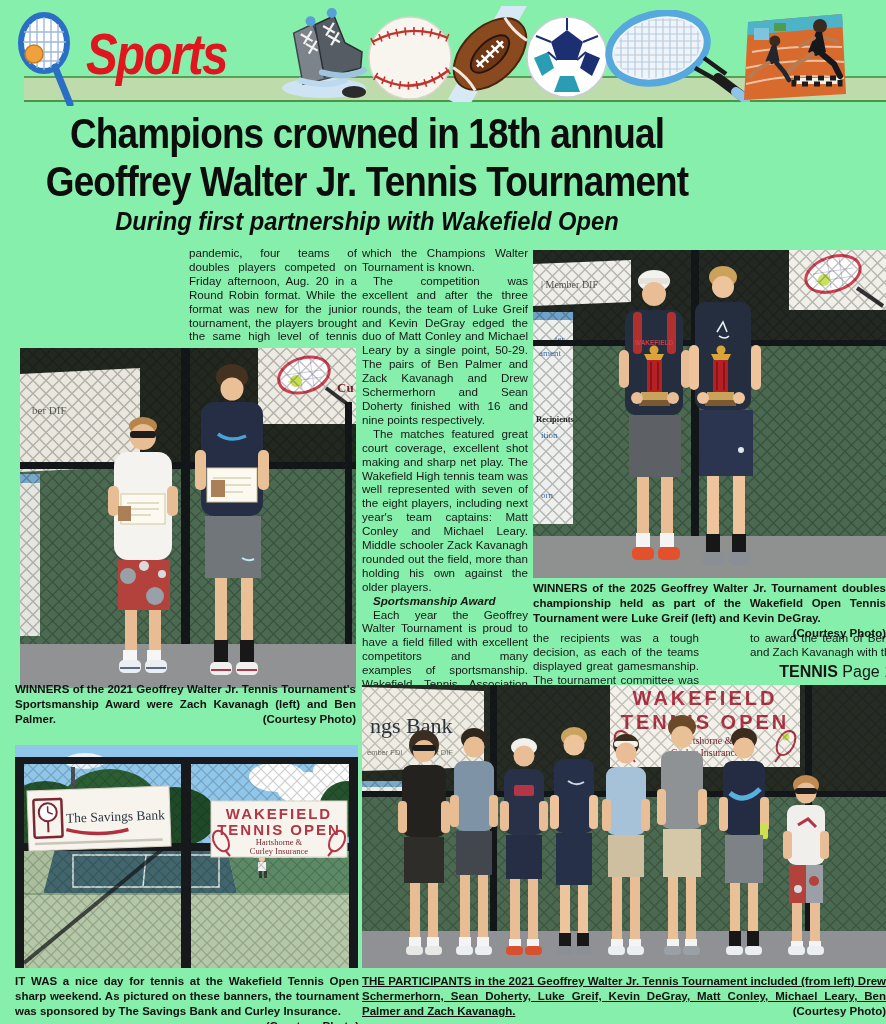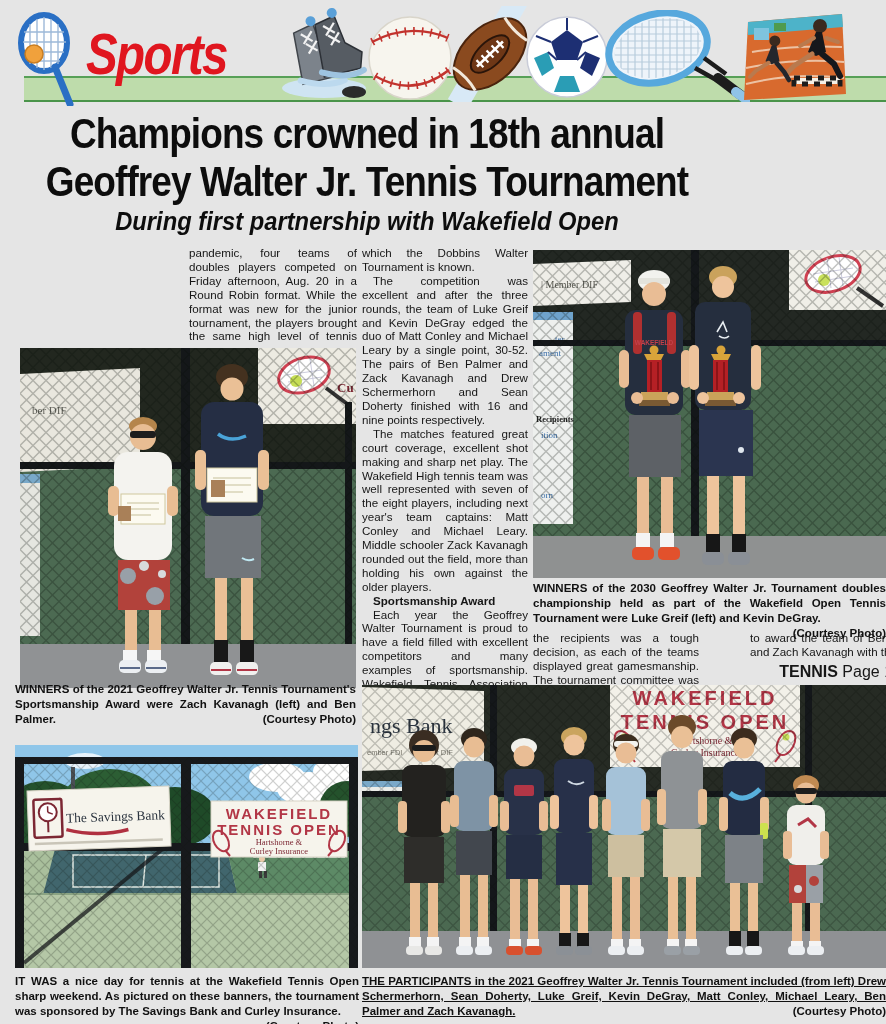--- a/index.html
+++ b/index.html
@@ -1,32 +1,32 @@
 <!DOCTYPE html>
 <html lang="en"><head>
 <meta charset="utf-8">
 <style>
   html,body{margin:0;padding:0;background:#ffffff;}
-  .page{position:relative;width:886px;height:1024px;background:#e5e5e5;overflow:hidden;
+  .page{position:relative;width:886px;height:1024px;background:#86efac;overflow:hidden;
         font-family:"Liberation Sans",sans-serif;color:#151515;}
   .abs{position:absolute;}
   
   .green-strip{background:#bedcab;border-top:2px solid #57a057;border-bottom:2px solid #4a944a;}
   .sports-title{font-size:58px;font-weight:bold;font-style:italic;color:#e0161f;
         letter-spacing:-2px;white-space:nowrap;transform:scaleX(.82);transform-origin:left center;
         font-family:"Liberation Sans",sans-serif;}
   
   .hl-wrap{width:734px;text-align:center;font-weight:bold;color:#0d0d0d;}
   .hl{font-size:42px;line-height:48px;white-space:nowrap;transform:scaleX(.88);transform-origin:center top;letter-spacing:-1px;}
   .subhead{font-size:25px;line-height:30px;font-style:italic;font-weight:bold;transform:scaleX(.95);transform-origin:center top;}
   
   .col{position:absolute;text-align:justify;font-size:11.6px;line-height:13.9px;color:#161616;overflow:hidden;}
   .col p{margin:0;}
   .col p.ind{text-indent:11px;}
-  .col .shd{font-weight:bold;}
+  .col .shd{font-weight:bold;font-style:italic;}
   .jump{text-align:center;margin-top:6px;font-size:16px;}
   .jump .jw{font-weight:bold;}
   
   .caption{position:absolute;margin:0;font-weight:bold;font-size:11.5px;line-height:15px;
         text-align:justify;color:#111;}
   .caption .credit{float:right;margin-left:10px;}
   
   .photo{position:absolute;overflow:hidden;background:#222;}
   .photo svg{display:block;width:100%;height:100%;}
   .mast-item{position:absolute;}
@@ -205,22 +205,22 @@
     <div class="hl">Geoffrey Walter Jr. Tennis Tournament</div>
     <div class="subhead">During first partnership with Wakefield Open</div>
   </div>
 
 
   <div class="col" style="left:189px;top:246px;width:168px;height:100px;">
     <p>pandemic, four teams of doubles players competed on Friday afternoon, Aug. 20 in a Round Robin format. While the format was new for the junior tournament, the players brought the same high level of tennis and sportsmanship for</p>
   </div>
 
   <div class="col" style="left:362px;top:246px;width:166px;height:441px;">
-    <p>which the Dobbins Walter Tournament is known.</p>
-    <p class="ind">The competition was excellent and after the three rounds, the team of Luke Greif and Kevin DeGray edged the duo of Matt Conley and Michael Leary by a single point, 30-52. The pairs of Ben Palmer and Zack Kavanagh and Drew Schermerhorn and Sean Doherty finished with 16 and nine points respectively.</p>
+    <p>which the Champions Walter Tournament is known.</p>
+    <p class="ind">The competition was excellent and after the three rounds, the team of Luke Greif and Kevin DeGray edged the duo of Matt Conley and Michael Leary by a single point, 50-29. The pairs of Ben Palmer and Zack Kavanagh and Drew Schermerhorn and Sean Doherty finished with 16 and nine points respectively.</p>
     <p class="ind">The matches featured great court coverage, excellent shot making and sharp net play. The Wakefield High tennis team was well represented with seven of the eight players, including next year's team captains: Matt Conley and Michael Leary. Middle schooler Zack Kavanagh rounded out the field, more than holding his own against the older players.</p>
     <p class="ind shd">Sportsmanship Award</p>
     <p class="ind">Each year the Geoffrey Walter Tournament is proud to have a field filled with excellent competitors and many examples of sportsmanship. Wakefield Tennis Association leader Bill Conley presented this year's Sportsmanship Award. He noted that as always, choosing</p>
   </div>
 
   <div class="col" style="left:533px;top:631px;width:166px;height:58px;">
     <p>the recipients was a tough decision, as each of the teams displayed great gamesmanship. The tournament committee was proud</p>
   </div>
   <div class="col" style="left:706px;top:631px;width:180px;height:58px;margin-left:44px;">
     <p>to award the team of Ben Palmer and Zach Kavanagh with the 2021</p>
@@ -396,21 +396,21 @@
         <rect x="200" y="226" width="12" height="58" fill="#eec49c"></rect>
         <rect x="173" y="284" width="14" height="18" fill="#171717"></rect>
         <rect x="199" y="284" width="14" height="18" fill="#171717"></rect>
         <rect x="169" y="302" width="22" height="13" rx="5" fill="#8a8f96"></rect>
           <rect x="195" y="302" width="22" height="13" rx="5" fill="#8a8f96"></rect>
       </g>
     </svg>
   </div>
 
   <p class="caption" style="left:533px;top:581px;width:353px;">
-    <span>WINNERS of the 2030 Geoffrey Walter Jr. Tournament doubles championship held as part of the Wakefield Open Tennis Tournament were Luke Greif (left) and Kevin DeGray.</span>
+    <span>WINNERS of the 2025 Geoffrey Walter Jr. Tournament doubles championship held as part of the Wakefield Open Tennis Tournament were Luke Greif (left) and Kevin DeGray.</span>
     <span class="credit">(Courtesy Photo)</span>
   </p>
 
   <div class="photo" style="left:15px;top:745px;width:343px;height:223px;">
     <svg viewBox="0 0 343 223">
       <defs>
           <pattern id="m3" width="12" height="12" patternUnits="userSpaceOnUse">
         <path d="M0,6 L6,0 L12,6 L6,12 Z" fill="none" stroke="rgba(15,20,15,0.4)" stroke-width="1.2"></path>
       </pattern>
         </defs>

